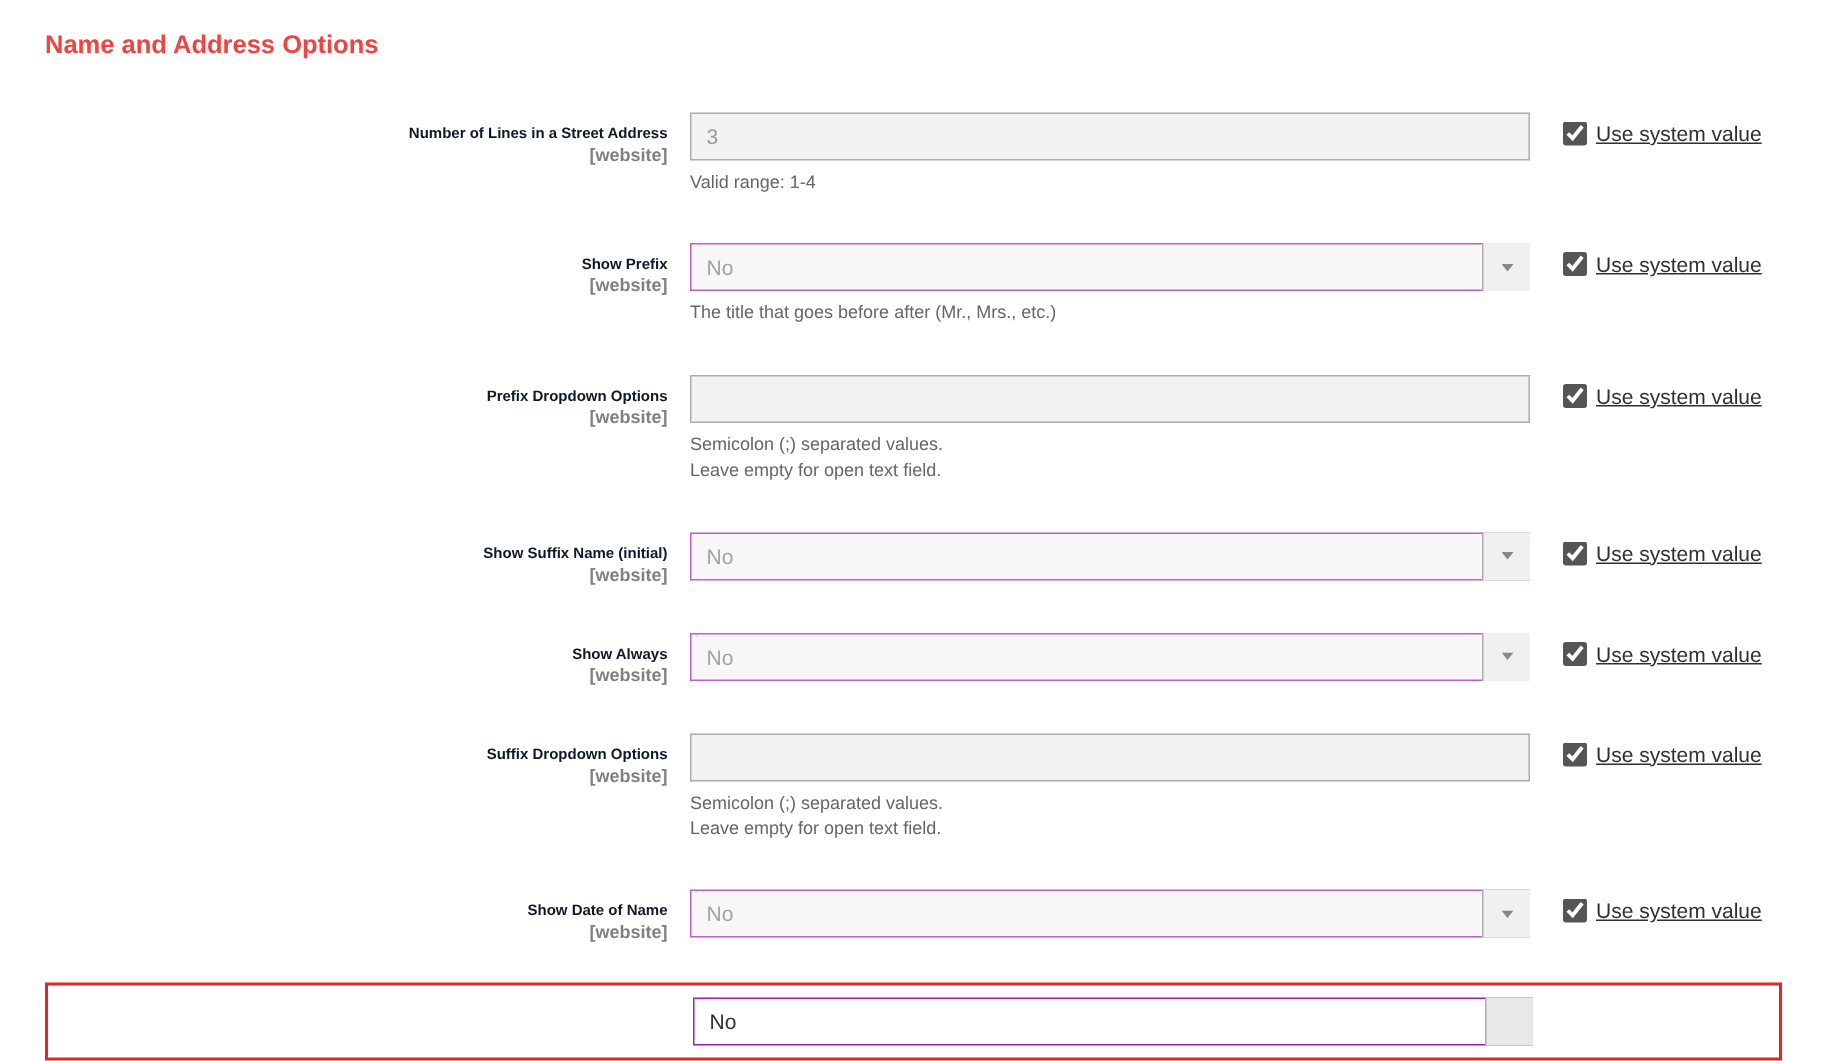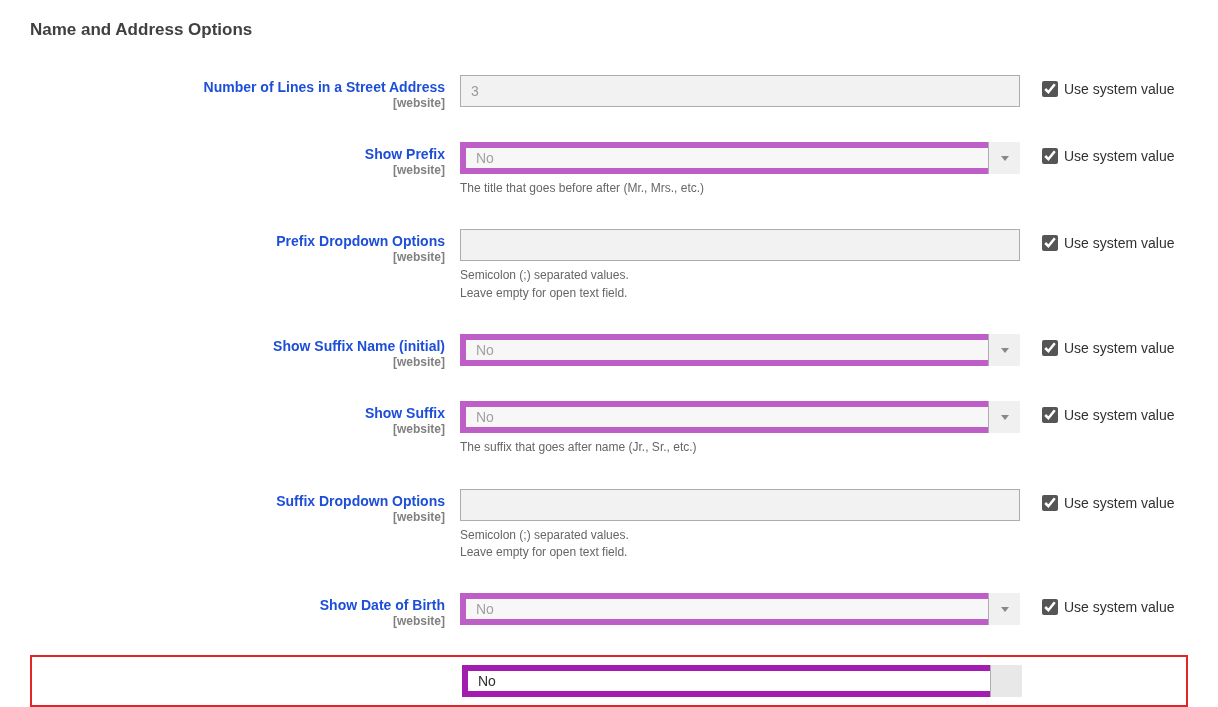--- a/index.html
+++ b/index.html
@@ -10,21 +10,21 @@
     body {
       font-family: -apple-system, BlinkMacSystemFont, "Segoe UI", Helvetica, Arial, sans-serif;
       font-size: 14px;
       color: #333;
       background: #fff;
       padding: 20px 30px;
     }
     .section-title {
       font-size: 17px;
       font-weight: 600;
-      color: #404040;
+      color: #ef4444;
       margin-bottom: 30px;
     }
     .field-row {
       display: flex;
       align-items: flex-start;
       margin-bottom: 22px;
       padding: 5px 0;
     }
     .field-row.highlighted {
       border: 2px solid #e22626;
@@ -33,22 +33,22 @@
     }
     .label-col {
       width: 430px;
       text-align: right;
       padding-right: 15px;
       padding-top: 4px;
       flex-shrink: 0;
     }
     .label-main {
       font-weight: 600;
-      color: #1d4ed8;
-      font-size: 14px;
+      color: #0f172a;
+      font-size: 10px;
     }
     .label-scope {
       color: #808080;
       font-size: 12px;
       display: block;
       margin-top: 1px;
       font-weight: bold;
     }
     .input-col {
       width: 560px;
@@ -67,21 +67,21 @@
       background: #f2f2f2;
       color: #999;
     }
     .select-wrap {
       position: relative;
       width: 100%;
     }
     .select-input {
       width: 100%;
       height: 32px;
-      border: 6px solid #a21caf;
+      border: 1px solid #a21caf;
       background: #f5f5f5;
       color: #7a7a7a;
       padding: 0 10px;
       font-size: 14px;
       appearance: none;
       -webkit-appearance: none;
     }
     .select-input.enabled {
       background: #fff;
       color: #303030;
@@ -123,34 +123,36 @@
       width: 16px;
       height: 16px;
       margin-right: 6px;
       accent-color: #555;
       cursor: pointer;
     }
     .checkbox-label {
       color: #303030;
       font-size: 14px;
       cursor: pointer;
+      text-decoration: underline;
     }
   </style>
 </head>
 <body>
 
 <div class="section-title">Name and Address Options</div>
 
 <div class="field-row">
   <div class="label-col">
     <span class="label-main">Number of Lines in a Street Address</span>
     <span class="label-scope">[website]</span>
   </div>
   <div class="input-col">
     <input type="text" class="text-input" disabled="" value="3" style="">
+    <div class="help-text">Valid range: 1-4</div>
   </div>
   <div class="checkbox-col">
     <input type="checkbox" class="checkbox-input" checked="" style="">
     <label class="checkbox-label">Use system value</label>
   </div>
 </div>
 
 <div class="field-row">
   <div class="label-col">
     <span class="label-main">Show Prefix</span>
@@ -209,35 +211,34 @@
     </div>
   </div>
   <div class="checkbox-col">
     <input type="checkbox" class="checkbox-input" checked="" style="">
     <label class="checkbox-label">Use system value</label>
   </div>
 </div>
 
 <div class="field-row">
   <div class="label-col">
-    <span class="label-main">Show Suffix</span>
+    <span class="label-main">Show Always</span>
     <span class="label-scope">[website]</span>
   </div>
   <div class="input-col">
     <div class="select-wrap">
       <select class="select-input" disabled="">
         <option>No</option>
       </select>
       <div class="select-arrow">
         <svg viewBox="0 0 8 5">
             <path d="M0 0 L4 5 L8 0 Z" fill="#888"></path>
           </svg>
       </div>
     </div>
-    <div class="help-text">The suffix that goes after name (Jr., Sr., etc.)</div>
   </div>
   <div class="checkbox-col">
     <input type="checkbox" class="checkbox-input" checked="" style="">
     <label class="checkbox-label">Use system value</label>
   </div>
 </div>
 
 <div class="field-row">
   <div class="label-col">
     <span class="label-main">Suffix Dropdown Options</span>
@@ -249,21 +250,21 @@
 Leave empty for open text field.</div>
   </div>
   <div class="checkbox-col">
     <input type="checkbox" class="checkbox-input" checked="" style="">
     <label class="checkbox-label">Use system value</label>
   </div>
 </div>
 
 <div class="field-row">
   <div class="label-col">
-    <span class="label-main">Show Date of Birth</span>
+    <span class="label-main">Show Date of Name</span>
     <span class="label-scope">[website]</span>
   </div>
   <div class="input-col">
     <div class="select-wrap">
       <select class="select-input" disabled="">
         <option>No</option>
       </select>
       <div class="select-arrow">
         <svg viewBox="0 0 8 5">
             <path d="M0 0 L4 5 L8 0 Z" fill="#888"></path>

